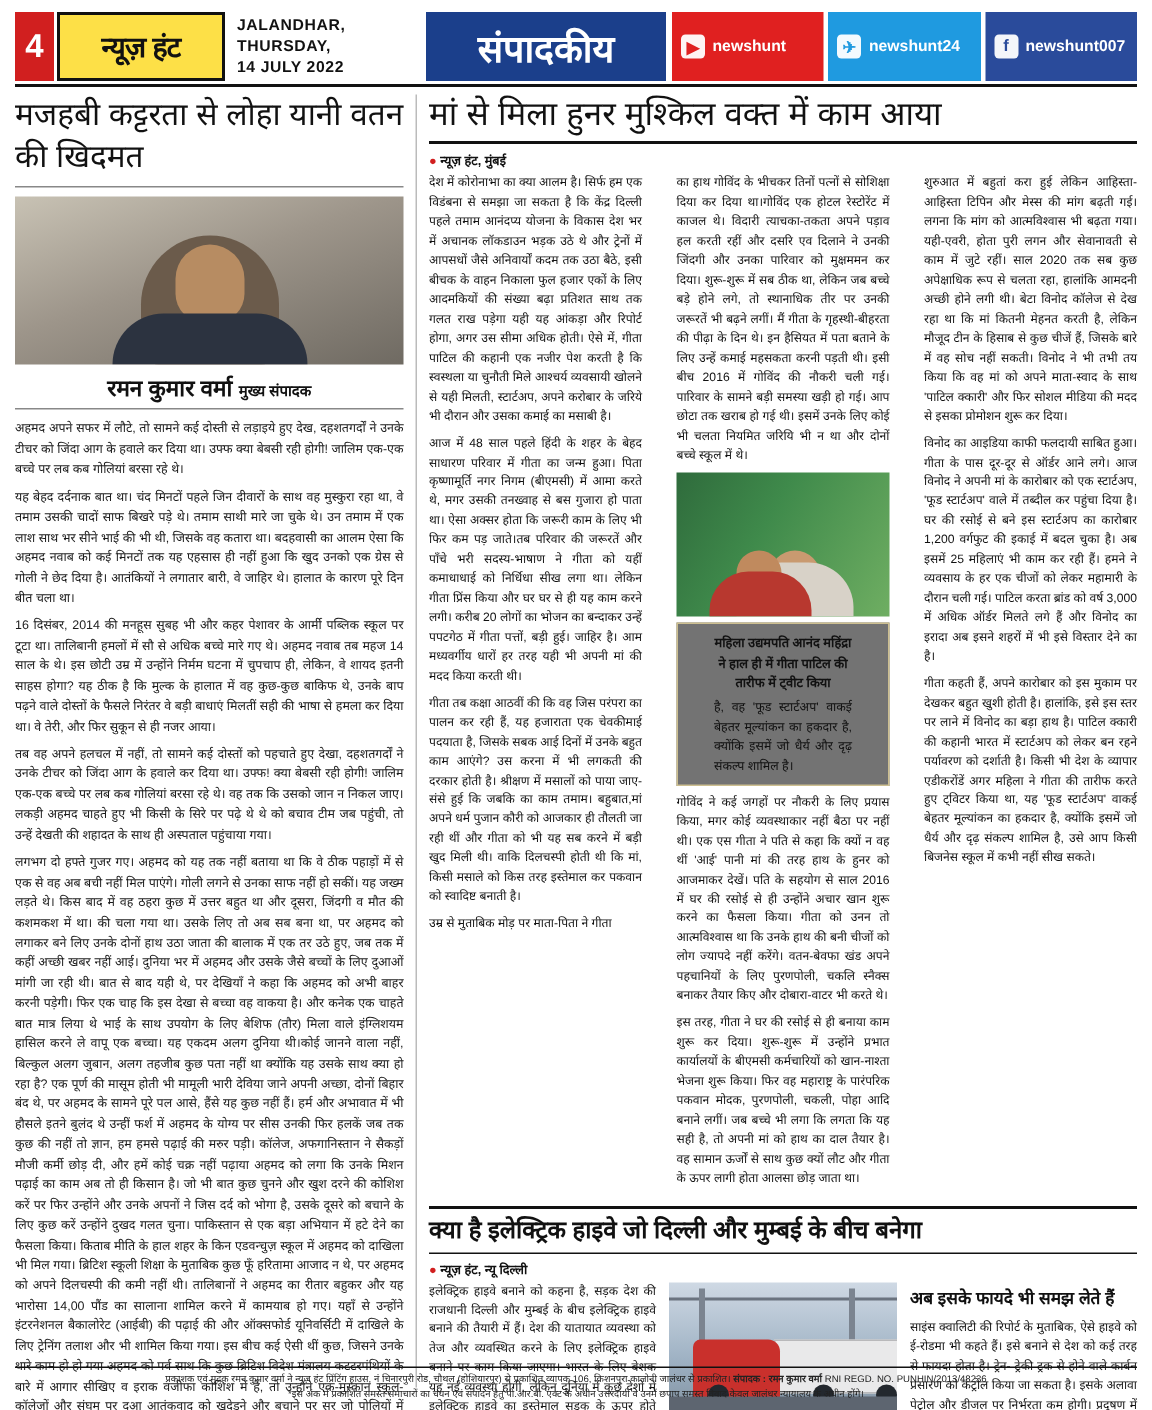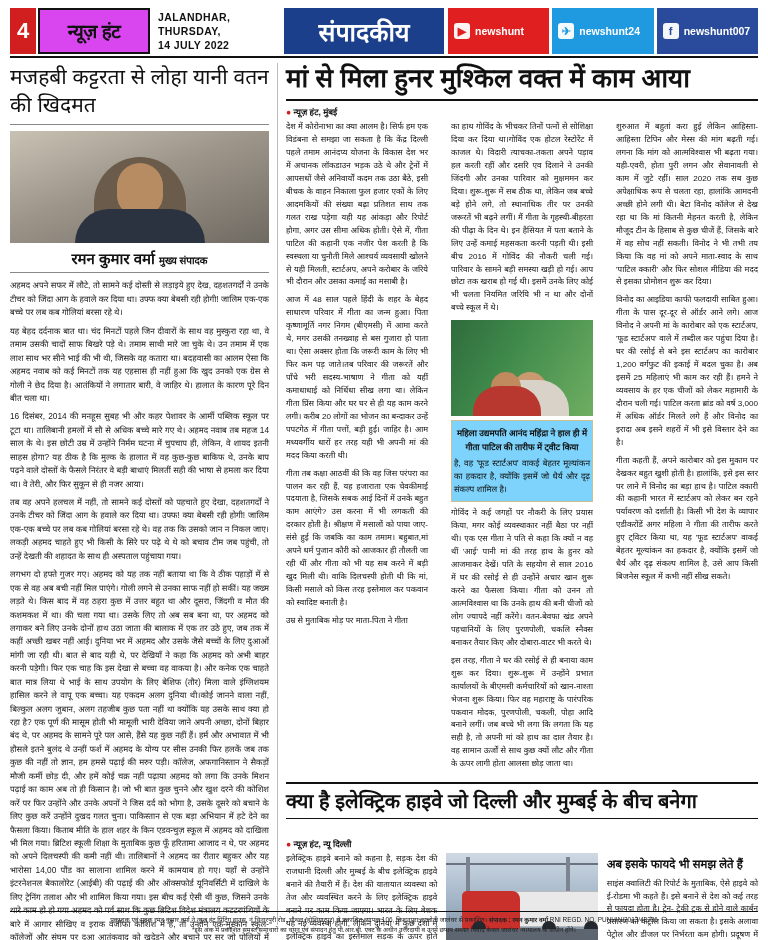--- a/index.html
+++ b/index.html
@@ -42,21 +42,21 @@
     justify-content: center;
     line-height: 1;
   }
   .logo-box {
     width: 108px;
     border: 2px solid #111;
     margin-left: 2px;
     display: flex;
     align-items: center;
     justify-content: center;
-    background: #d946ef;
+    background: #fde047;
   }
   .logo-text {
     font-size: 19px;
     font-weight: bold;
     letter-spacing: -0.5px;
   }
   .place-date {
     width: 122px;
     padding-left: 8px;
     display: flex;
@@ -198,22 +198,22 @@
     font-size: 8.3px;
     line-height: 1.62;
     text-align: justify;
     color: #1a1a1a;
     margin-top: 4px;
   }
   .edit-body p { margin: 0 0 5px 0; }
 
   
   .lead-head {
-    font-size: 26px;
-    font-weight: bold;
+    font-size: 22px;
+    font-weight: normal;
     line-height: 1.2;
     border-bottom: 2px solid #111;
     padding-bottom: 5px;
     margin-bottom: 5px;
   }
   .byline {
     font-size: 8.5px;
     font-weight: bold;
     margin-bottom: 4px;
   }
@@ -269,49 +269,49 @@
   .person-photo .p-body2 {
     position: absolute;
     left: 22px;
     bottom: 0;
     width: 68px;
     height: 30px;
     background: #b8382f;
     border-radius: 26px 26px 0 0;
   }
   .quote-card {
-    background: #7dd3fc;
+    background: #737373;
     border: 1px solid #cdbf90;
-    padding: 6px 2px;
+    padding: 6px 24px;
     font-size: 8.3px;
     line-height: 1.55;
     text-align: justify;
     margin-bottom: 5px;
   }
   .quote-card .qname {
     font-weight: bold;
     display: block;
     text-align: center;
     margin-bottom: 3px;
     font-size: 8.6px;
   }
 
   
   .sec-wrap {
     margin-top: 6px;
     border-top: 2px solid #111;
     padding-top: 5px;
   }
   .sec-head {
-    font-size: 20px;
+    font-size: 16px;
     font-weight: bold;
     line-height: 1.25;
     border-bottom: 1px solid #111;
     padding-bottom: 4px;
-    margin-bottom: 19px;
+    margin-bottom: 4px;
   }
   .sec-cols {
     display: flex;
     gap: 9px;
   }
   .sec-col {
     flex: 1;
     font-size: 8.1px;
     line-height: 1.6;
     text-align: justify;

